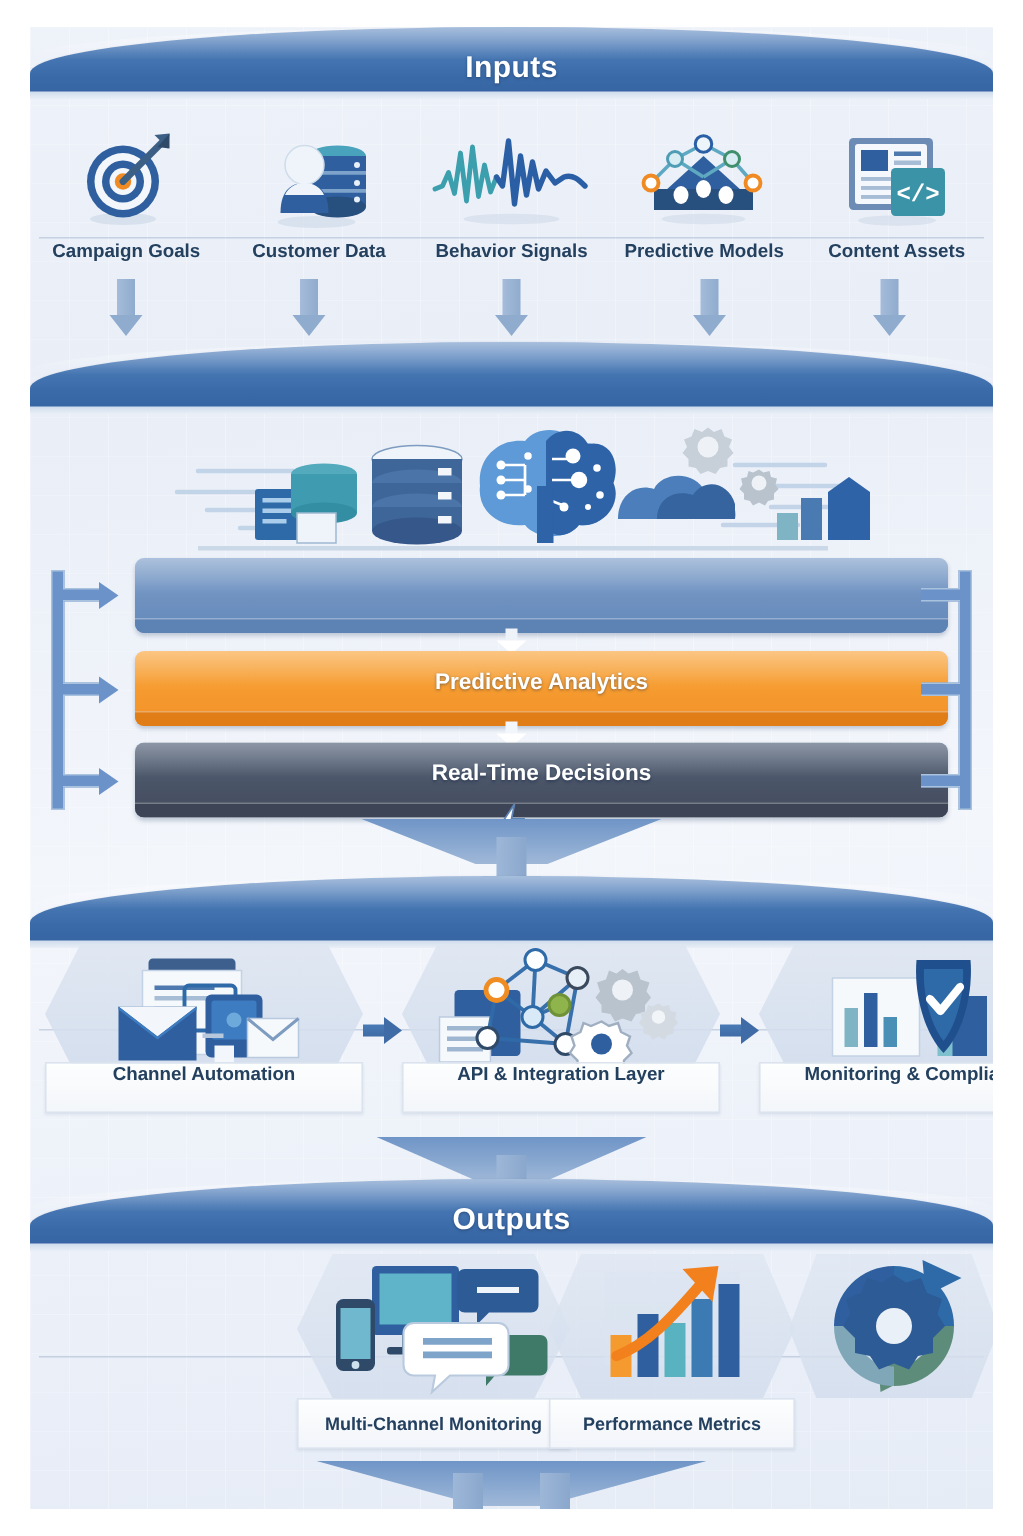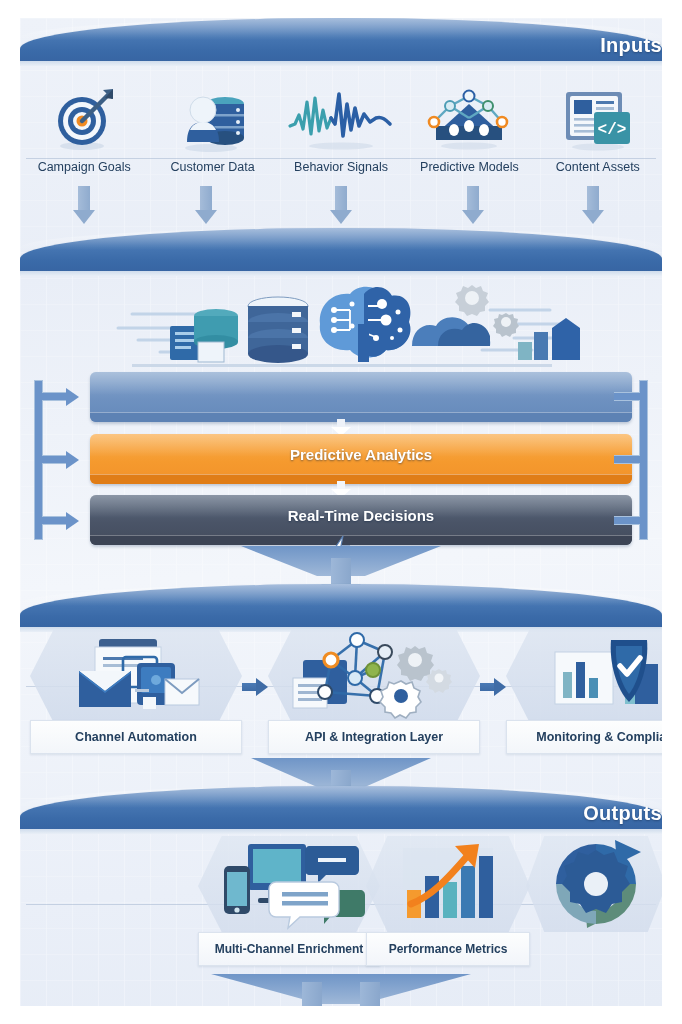--- a/index.html
+++ b/index.html
@@ -31,33 +31,33 @@
   .banner .gloss{
     position:absolute;left:0;top:0;width:642px;height:22px;
     background:linear-gradient(180deg,rgba(255,255,255,.40),rgba(255,255,255,0));
     border-radius:50% 50% 0 0 / 90% 90% 0 0;pointer-events:none;
   }
   .banner .lip{
     position:absolute;left:0;bottom:-4px;width:642px;height:5px;
     background:linear-gradient(180deg,#cfdcec,#e9eff7);
   }
   .banner .btxt{
-    position:absolute;left:0;right:0;bottom:5px;text-align:right;
+    position:absolute;left:0;right:0;bottom:5px;text-align:center;
     color:#ffffff;font-size:20px;font-weight:bold;letter-spacing:.3px;
     text-shadow:0 1px 2px rgba(25,50,85,.55);
   }
 
   
   .hair{position:absolute;left:6px;width:630px;height:1px;background:rgba(150,170,200,.45);}
 
   
   .tilerow{position:absolute;left:0;width:642px;display:flex;}
   .tile{flex:1;display:flex;flex-direction:column;align-items:center;}
   .tile .ic{height:74px;display:flex;align-items:flex-end;justify-content:center;}
-  .tile .lb{margin-top:6px;font-size:12.5px;color:#24405f;font-weight:normal;white-space:nowrap;}
+  .tile .lb{margin-top:6px;font-size:12.5px;color:#24405f;font-weight:bold;white-space:nowrap;}
 
   
   .darrow{position:absolute;width:22px;}
   .darrow .st{position:absolute;left:5px;top:0;width:12px;height:24px;
     background:linear-gradient(90deg,#a5bcd9,#8fabce);}
   .darrow .hd{position:absolute;left:0;top:24px;width:0;height:0;
     border-left:11px solid transparent;border-right:11px solid transparent;
     border-top:14px solid #8fabce;}
 
   
@@ -93,24 +93,24 @@
           border-top:9px solid transparent;border-bottom:9px solid transparent;
           border-left:13px solid #6b93c9;}
 
   
   .ocard{position:absolute;height:124px;}
   .ocard .hex{position:absolute;left:0;top:0;right:0;height:92px;
      background:linear-gradient(180deg,#dde5f1,#cfdaeb);
      clip-path:polygon(11% 0,89% 0,100% 50%,89% 100%,11% 100%,0 50%);opacity:.85;}
   .ocard .icwrap{position:absolute;left:0;right:0;top:4px;height:86px;
      display:flex;align-items:center;justify-content:center;}
-  .ocard .cap{position:absolute;left:0;right:0;bottom:0;height:34px;
+  .ocard .cap{position:absolute;left:0;right:0;bottom:12px;height:34px;
      background:linear-gradient(180deg,#fdfefe,#f3f6fa);
      border:1px solid #dbe3ee;box-sizing:border-box;
-     display:flex;align-items:center;justify-content:center;
+     display:flex;align-items:flex-start;justify-content:center;
      box-shadow:0 1px 2px rgba(60,90,130,.13);}
   .ocard .cap span{font-size:12.5px;color:#24405f;font-weight:bold;white-space:nowrap;}
 
   .rarrow{position:absolute;width:26px;height:18px;}
   .rarrow .s{position:absolute;left:0;top:5px;width:15px;height:8px;
      background:linear-gradient(180deg,#4a7ab5,#3f6ca6);}
   .rarrow .h{position:absolute;left:14px;top:0;width:0;height:0;
      border-top:9px solid transparent;border-bottom:9px solid transparent;
      border-left:12px solid #3f6ca6;}
 
@@ -558,21 +558,21 @@
         <circle cx="23" cy="72" r="2.6" fill="#cfe3ee"></circle>
         <path d="M96 8 H140 C143 8 145 10 145 13 V32 C145 35 143 37 140 37 H112 L104 45 V37 H96 C93 37 91 35 91 32 V13 C91 10 93 8 96 8 Z" fill="#2c5b96"></path>
         <rect x="104" y="20" width="28" height="4" fill="#eef4fa"></rect>
         <path d="M104 52 H146 C149 52 151 54 151 57 V74 C151 77 149 79 146 79 H116 L110 86 V79 H104 C101 79 99 77 99 74 V57 C99 54 101 52 104 52 Z" fill="#3f7a68"></path>
         <path d="M62 44 H118 C122 44 125 47 125 51 V72 C125 76 122 79 118 79 H86 L74 90 L76 79 H62 C58 79 55 76 55 72 V51 C55 47 58 44 62 44 Z" fill="#ffffff" stroke="#b9cadf" stroke-width="1.4"></path>
         <rect x="68" y="54" width="46" height="4.5" fill="#7fa4c9"></rect>
         <rect x="68" y="63" width="46" height="4.5" fill="#7fa4c9"></rect>
       </svg>
     </div>
     <div class="cap">
-      <span>Multi-Channel Enrichment</span>
+      <span>Multi-Channel Monitoring</span>
     </div>
   </div>
 
   <div class="opcard" style="left:346px;top:818px;width:164px">
     <div class="hex"></div>
     <div class="icwrap">
       <svg width="130" height="92" viewBox="0 0 130 92">
         <rect x="20" y="10" width="90" height="62" fill="#dbe4f0" opacity=".6"></rect>
         <rect x="24" y="52" width="14" height="28" fill="#f59a2e"></rect>
         <rect x="42" y="38" width="14" height="42" fill="#2f5f9e"></rect>

